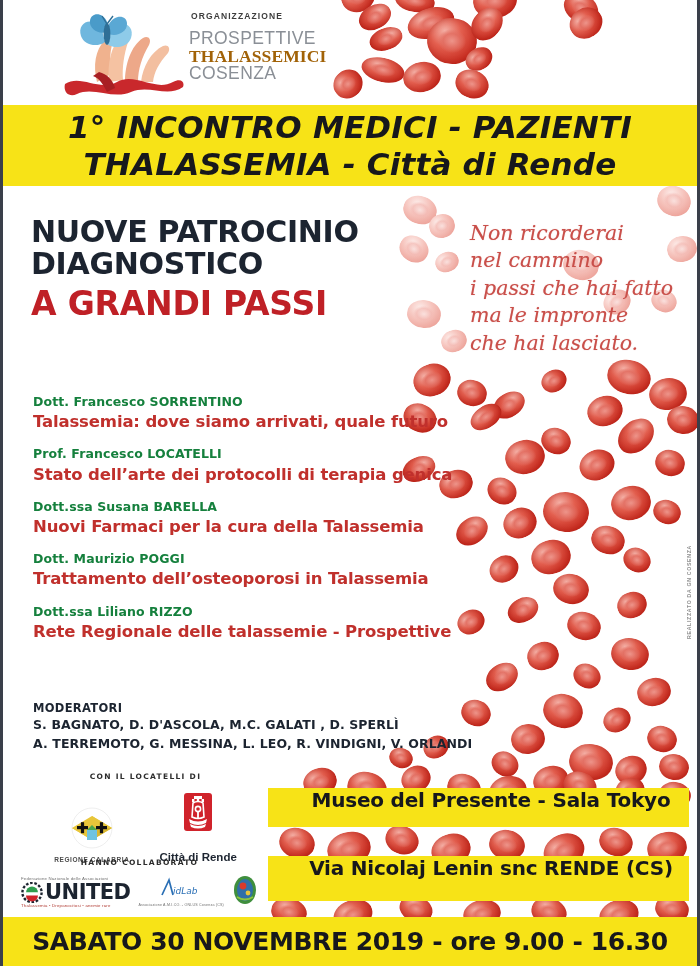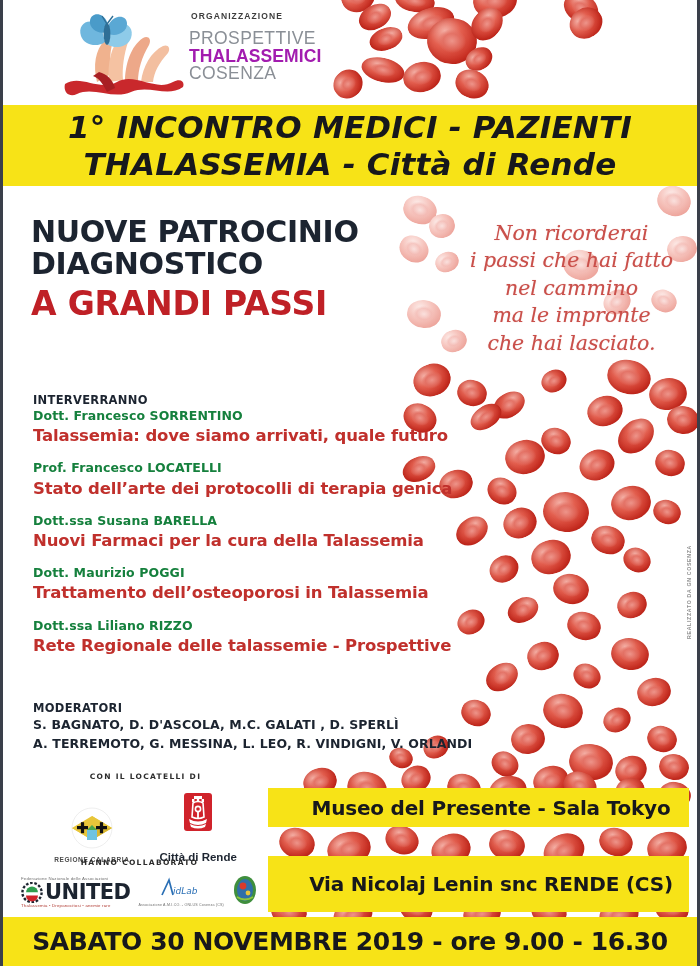--- a/index.html
+++ b/index.html
@@ -38,21 +38,21 @@
   
   #header { position:absolute; left:0; top:0; width:100%; height:105px; z-index:5; }
   #logo-block { position:absolute; left:60px; top:4px; width:250px; height:96px; }
   #org-label {
     position:absolute; left:128px; top:7px;
     font-size:8.5px; font-weight:bold; letter-spacing:1.1px; color:#3d3d3d;
   }
   #logo-text { position:absolute; left:126px; top:26px; line-height:1.0; }
   #logo-text div { font-size:17.5px; letter-spacing:.4px; font-weight:400; }
   .lt1 { color:#8a8f96; }
-  .lt2 { color:#a21caf; font-weight:bold !important; letter-spacing:.1px !important; }
+  .lt2 { color:#a16207; font-weight:bold !important; letter-spacing:.1px !important;font-family:Liberation Serif, serif; }
   .lt3 { color:#8a8f96; }
 
   #emblem { position:absolute; left:0px; top:8px; width:126px; height:86px; }
 
   
   #title-banner {
     position:absolute; left:0; top:105px; width:100%; height:81px;
     background:#f7e317; z-index:6;
     display:flex; flex-direction:column; justify-content:center; align-items:center;
   }
@@ -71,21 +71,21 @@
     font-weight:bold; font-size:30px; line-height:1.07;
     color:#1c2430; letter-spacing:-.3px; white-space:nowrap;
   }
   #heading .hl.accent { color:#bf2026; font-size:33px; margin-top:6px; letter-spacing:-.2px; }
 
   
   #quote {
     position:absolute; right:24px; top:220px; z-index:5;
     font-family:"DejaVu Serif", serif; font-style:italic;
     color:#c94f4a; font-size:20.5px; line-height:1.34;
-    text-align:center; text-shadow:0 0 1px rgba(201,79,74,.45);
+    text-align:left; text-shadow:0 0 1px rgba(201,79,74,.45);
   }
   #quote div { white-space:nowrap; }
 
   
   #program { position:absolute; left:30px; top:393px; z-index:5; width:430px; }
   .sec-label {
     font-family:"DejaVu Sans", sans-serif; font-weight:bold;
     font-size:11.5px; letter-spacing:.3px; color:#1c2430;
   }
   .spk-name {
@@ -124,24 +124,24 @@
   .micro.red { color:#b03a32; }
   .united-word {
     font-family:"DejaVu Sans", sans-serif; font-weight:bold;
     font-size:21px; color:#1c2430; letter-spacing:-.5px; line-height:1;
     display:flex; align-items:center; gap:2px;
   }
 
   
   .venue-box {
     position:absolute; z-index:6; background:#f7e317;
-    display:flex; align-items:center; justify-content:center;padding-left:25px;
+    display:flex; justify-content:center;padding-left:25px;
   }
   #venue1 { left:265px; right:8px; top:788px; height:39px; }
-  #venue2 { left:265px; right:8px; top:856px; height:56px; }
+  #venue2 { left:265px; right:8px; top:856px; height:45px; }
   .venue-box span {
     font-family:"DejaVu Sans", sans-serif; font-weight:bold;
     font-size:20px; color:#17181c; letter-spacing:-.2px; white-space:nowrap;
   }
 
   
   #date-bar {
     position:absolute; left:0; bottom:0; width:100%; height:49px;
     background:#f7e317; z-index:7;
     display:flex; align-items:center; justify-content:center;
@@ -305,28 +305,27 @@
   </div>
 
   <div id="heading">
     <div class="hl">NUOVE PATROCINIO</div>
     <div class="hl">DIAGNOSTICO</div>
     <div class="hl accent">A GRANDI PASSI</div>
   </div>
 
   <div id="quote">
     <div>Non ricorderai</div>
+    <div>nel cammino</div>
     <div>i passi che hai fatto</div>
-    <div>nel cammino</div>
     <div>ma le impronte</div>
     <div>che hai lasciato.</div>
   </div>
 
   <div id="program">
-    <div class="sec-label">INTERVERRANNO</div>
     <div class="talk">
       <div class="spk-name">Dott. Francesco SORRENTINO</div>
       <div class="spk-topic">Talassemia: dove siamo arrivati, quale futuro</div>
     </div>
     <div class="talk">
       <div class="spk-name">Prof. Francesco LOCATELLI</div>
       <div class="spk-topic">Stato dell’arte dei protocolli di terapia genica</div>
     </div>
     <div class="talk">
       <div class="spk-name">Dott.ssa Susana BARELLA</div>

